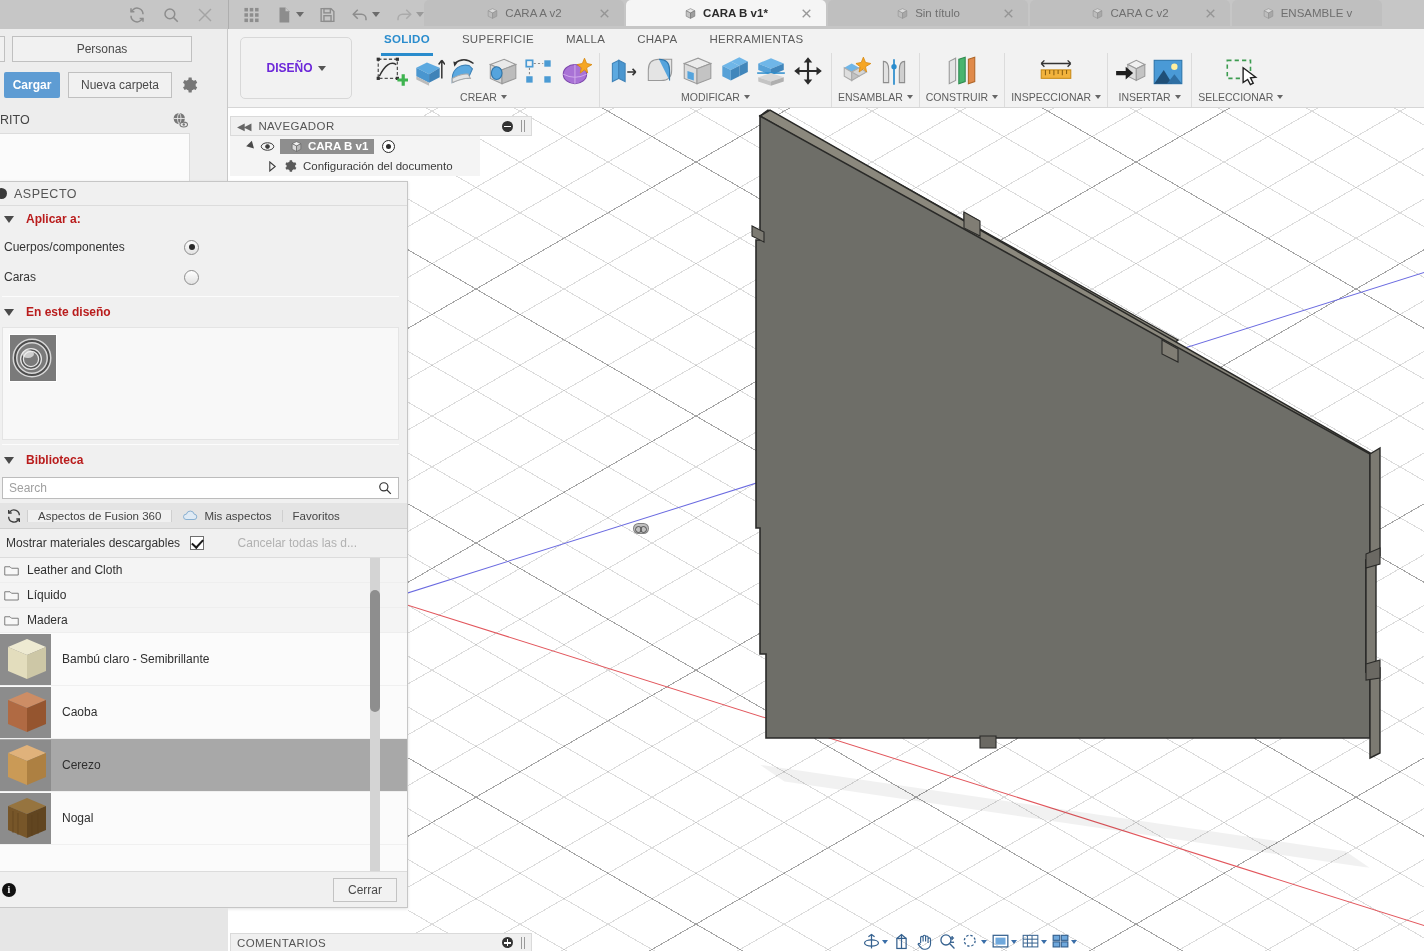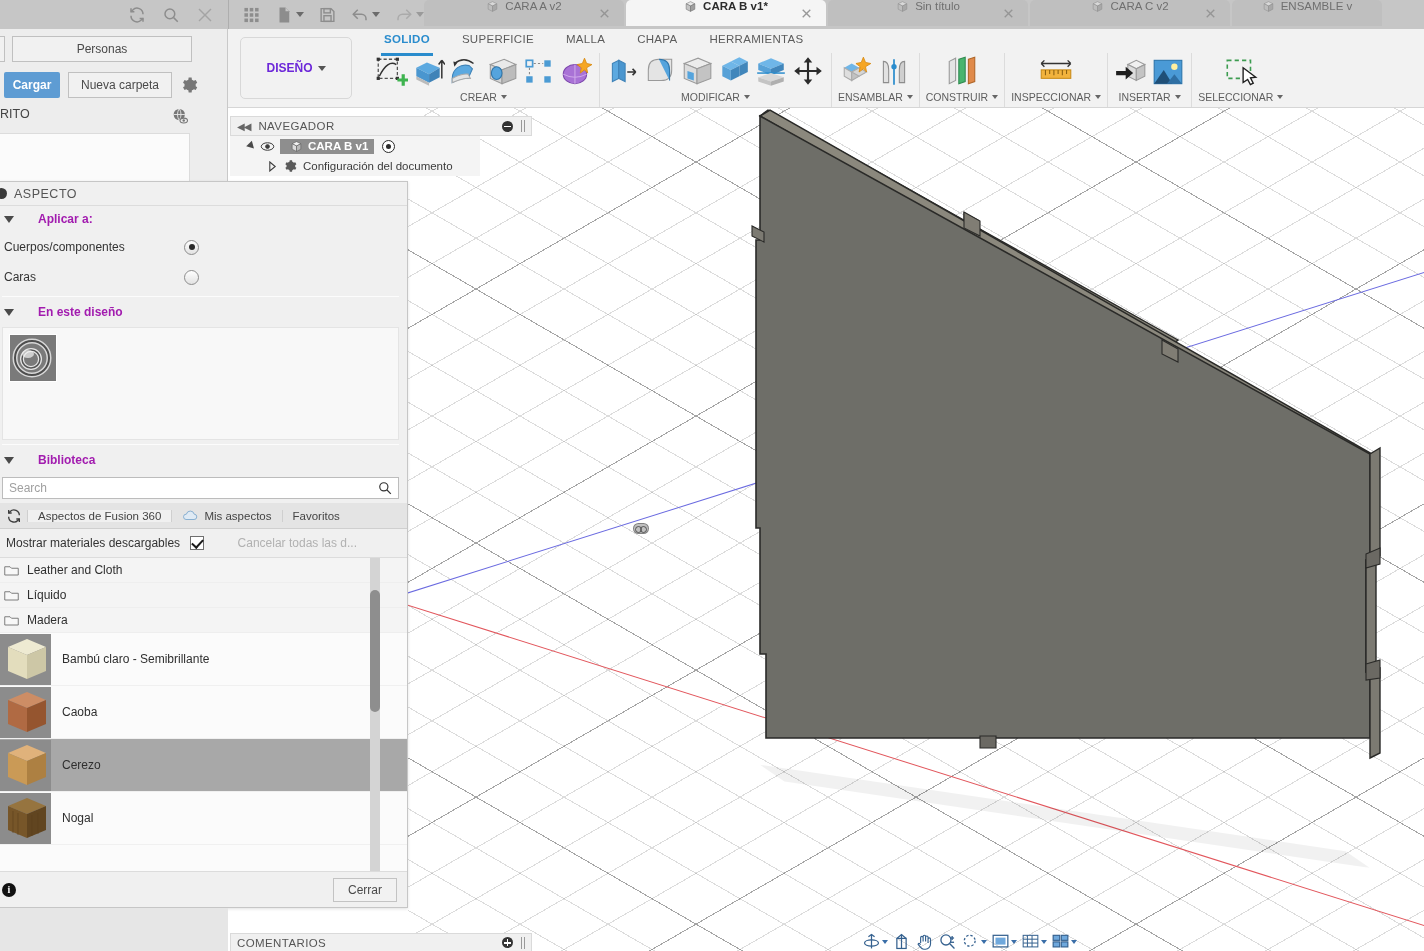--- a/index.html
+++ b/index.html
@@ -79,21 +79,21 @@
   .tb-ico { width: 18px; height: 18px; opacity: .62; cursor: pointer; }
   .tb-mid {
     position: absolute; left: 228px; top: 0; width: 196px; height: 29px;
     background: #c6c6c6; display: flex; align-items: center; gap: 15px; padding-left: 14px;
     border-left: 1px solid #aeaeae;
   }
   .tabs { position: absolute; left: 424px; top: 0; height: 29px; display: flex; }
   .tab {
     position: relative; width: 200px; height: 26px;
     background: #bfbfbf; border-radius: 5px 5px 0 0;
-    display: flex; justify-content: center;
+    display: flex; align-items: center; justify-content: center;
     gap: 6px; font-size: 11.5px; color: #6f6f6f; cursor: pointer;
     margin-right: 2px;
   }
   .tab.active { background: #f5f5f5; color: #2b2b2b; font-weight: 700; }
   .tab .cube { width: 13px; height: 13px; }
   .tab .x {
     position: absolute; right: 13px; top: 7px; width: 13px; height: 13px;
     opacity: .6;
   }
   .tab.last { width: 150px; }
@@ -118,21 +118,21 @@
   .dp-cargar {
     width: 56px; height: 26px; background: #5e9cd3; color: #fff;
     border: none; border-radius: 2px; font-size: 12px; font-weight: 700;
     display: flex; align-items: center; justify-content: center; cursor: pointer;
     margin-left: 2px;
   }
   .dp-nueva { width: 104px; height: 26px; }
   .dp-gear { width: 18px; height: 18px; cursor: pointer; opacity: .72; }
   .dp-breadcrumb {
     position: absolute; left: 0; top: 78px; width: 201px; height: 26px;
-    display: flex; justify-content: space-between;
+    display: flex; align-items: center; justify-content: space-between;
     padding: 0 12px 0 0; font-size: 12.5px; color: #444;
   }
   .dp-globe { width: 18px; height: 18px; opacity: .72; cursor: pointer; }
   .dp-list {
     position: absolute; left: 0; top: 104px; width: 190px; height: 78px;
     background: #fbfbfb; border: 1px solid #dcdcdc; border-left: none;
   }
 
   
   .ribbon {
@@ -231,22 +231,22 @@
   .asp-title {
     height: 24px; display: flex; align-items: center; gap: 7px; padding-left: 0px;
     font-size: 12.5px; color: #555; letter-spacing: .5px;
     border-bottom: 1px solid #dcdcdc; background: #f0f0f0;
   }
   .asp-pin {
     width: 11px; height: 11px; border-radius: 50%; background: #3a3a3a; margin-left: -4px;
     cursor: pointer;
   }
   .asp-sect-head {
-    display: flex; align-items: center; gap: 24px; height: 26px; padding-left: 2px;
-    font-size: 12px; font-weight: 700; color: #a21caf; cursor: pointer;
+    display: flex; align-items: center; gap: 12px; height: 26px; padding-left: 2px;
+    font-size: 12px; font-weight: 700; color: #b91c1c; cursor: pointer;
   }
   .tri-down {
     width: 0; height: 0; border-left: 5px solid transparent; border-right: 5px solid transparent;
     border-top: 7px solid #4a4a4a;
   }
   .asp-radio-row {
     display: flex; align-items: center; height: 30px; padding-left: 2px; font-size: 12px; color: #333;
   }
   .asp-radio-row .lbl { width: 180px; }
   .radio {

